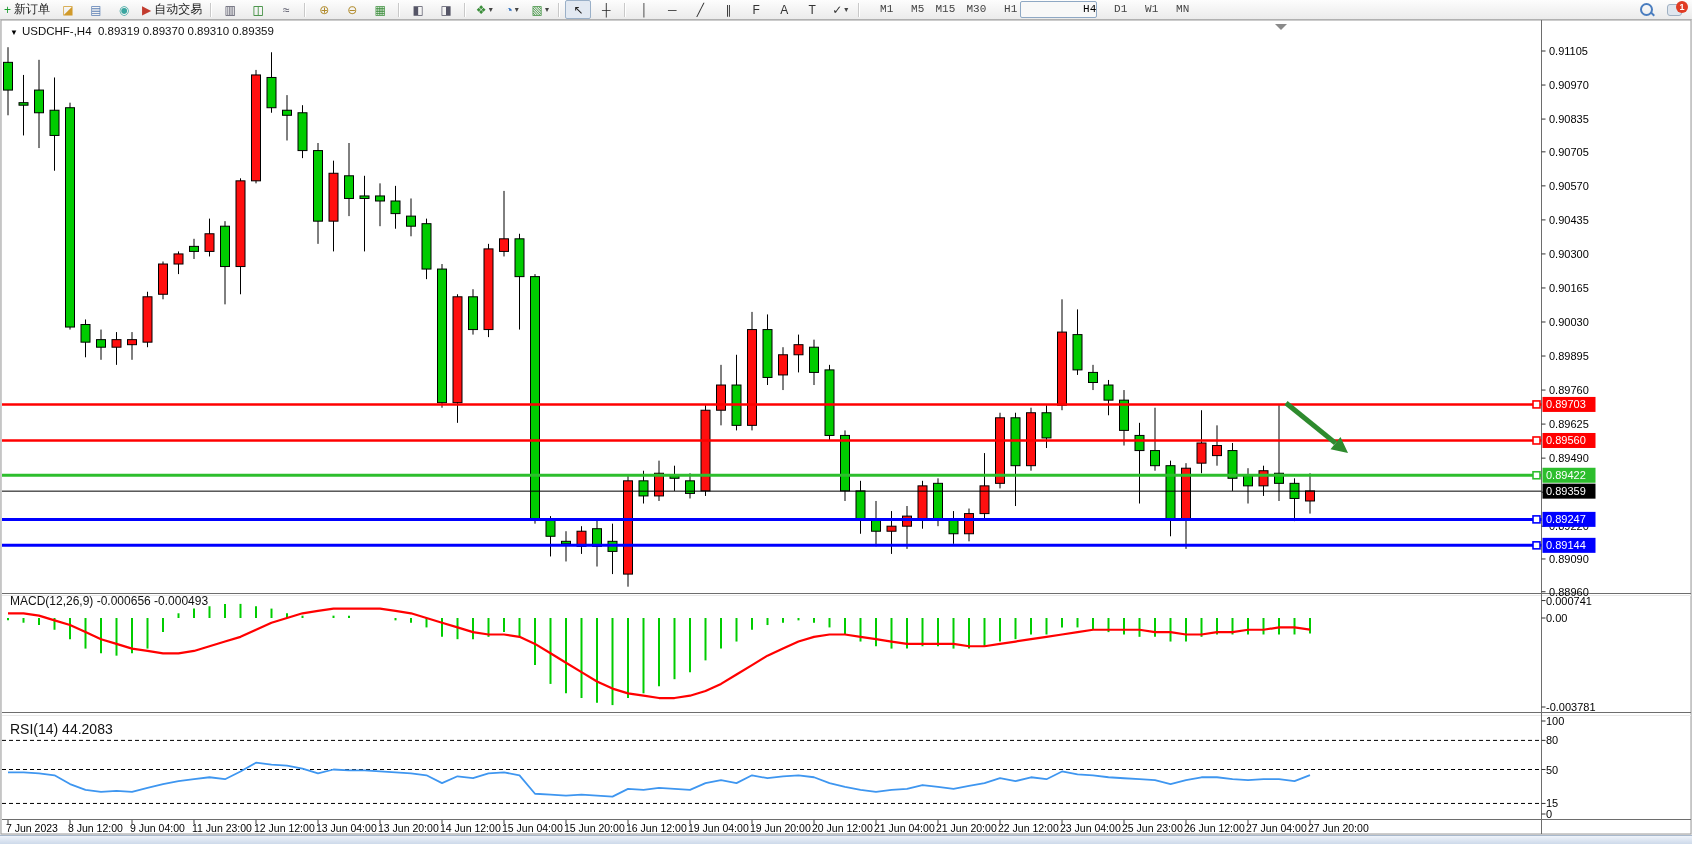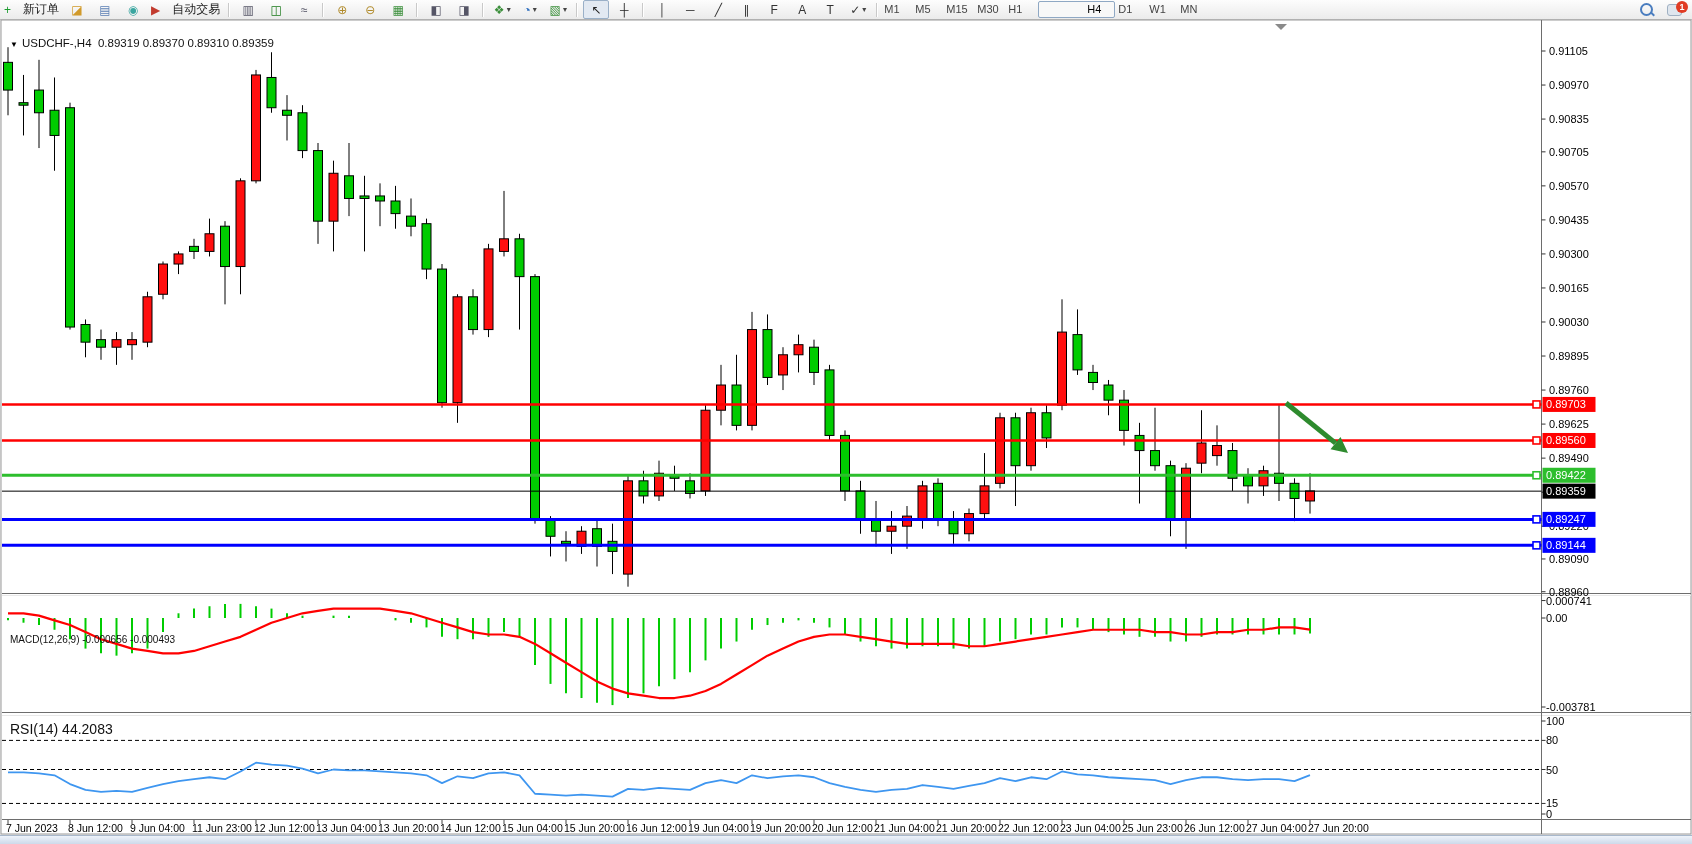--- a/index.html
+++ b/index.html
@@ -6,37 +6,37 @@
     font-family:"Liberation Sans","DejaVu Sans",sans-serif;}
   .app{position:relative;width:1692px;height:844px;}
   
   .toolbar{position:absolute;left:0;top:0;width:1692px;height:19px;
     background:linear-gradient(#fdfdfd,#ebebeb);border-bottom:1px solid #c6c6c6;
     display:flex;align-items:center;font-size:12px;white-space:nowrap;}
   .tbtn{height:17px;min-width:20px;padding:0 2px;margin:0 1px;display:inline-flex;align-items:center;
     justify-content:center;border:1px solid transparent;border-radius:2px;color:#555;cursor:default;}
   .tbtn.pressed{background:#e2e9f2;border:1px solid #9ab0c8;}
   .tbtn .glyph{font-size:12px;line-height:12px;}
-  .tbtn .txt{margin-left:12px;color:#222;}
+  .tbtn .txt{margin-left:3px;color:#222;}
   .tbtn .dd{font-size:8px;color:#444;margin-left:2px;}
   .tbsep{display:inline-block;width:1px;height:14px;background:#c9c9c9;border-right:1px solid #fff;margin:0 4px;}
-  .tf{width:27px;height:15px;line-height:15px;text-align:left;font-size:11px;color:#444;
-    margin:0 1px;border:1px solid transparent;border-radius:2px;}
+  .tf{width:27px;height:15px;line-height:15px;text-align:right;font-size:11px;color:#444;
+    margin:0 1px;border:1px solid transparent;border-radius:2px;font-family:Liberation Mono, monospace;}
   .tf.pressed{background:#f8f8f8;border:1px solid #8fa8c4;color:#000;padding-left:48px;}
   .tb-right{margin-left:auto;display:flex;align-items:center;margin-right:10px;}
   .mag{position:relative;width:9px;height:9px;border:2px solid #4a7dbf;border-radius:50%;display:inline-block;margin-right:14px;}
   .mag::after{content:"";position:absolute;left:8px;top:8px;width:5px;height:2px;background:#4a7dbf;transform:rotate(45deg);}
   .chat{position:relative;width:13px;height:10px;background:#dfe6ee;border:1px solid #9fb0c2;border-radius:3px;display:inline-block;}
   .chat .badge{position:absolute;top:-4px;right:-7px;width:12px;height:12px;border-radius:50%;
     background:#e03c24;color:#fff;font-size:9px;line-height:12px;text-align:center;font-weight:bold;}
   
   .overlay{position:absolute;pointer-events:none;color:#111;}
-  .chart-title{left:10px;top:37px;font-size:11.5px;text-align:right;}
+  .chart-title{left:10px;top:25px;font-size:11.5px;text-align:right;}
   .chart-title .tri{font-size:8px;margin-right:4px;color:#000;}
-  .macd-label{left:10px;top:634px;font-size:10px;text-align:center;}
+  .macd-label{left:10px;top:594px;font-size:12px;text-align:center;}
   .rsi-label{left:10px;top:721px;font-size:14px;}
   svg{position:absolute;left:0;top:19px;}
   
   .statusbar{position:absolute;left:0;top:835px;width:1692px;height:9px;
     background:linear-gradient(#eef3fa,#c9d6e8);border-top:1px solid #a8b8cc;}
 </style>
 </head>
 <body>
 
 <div class="app">

